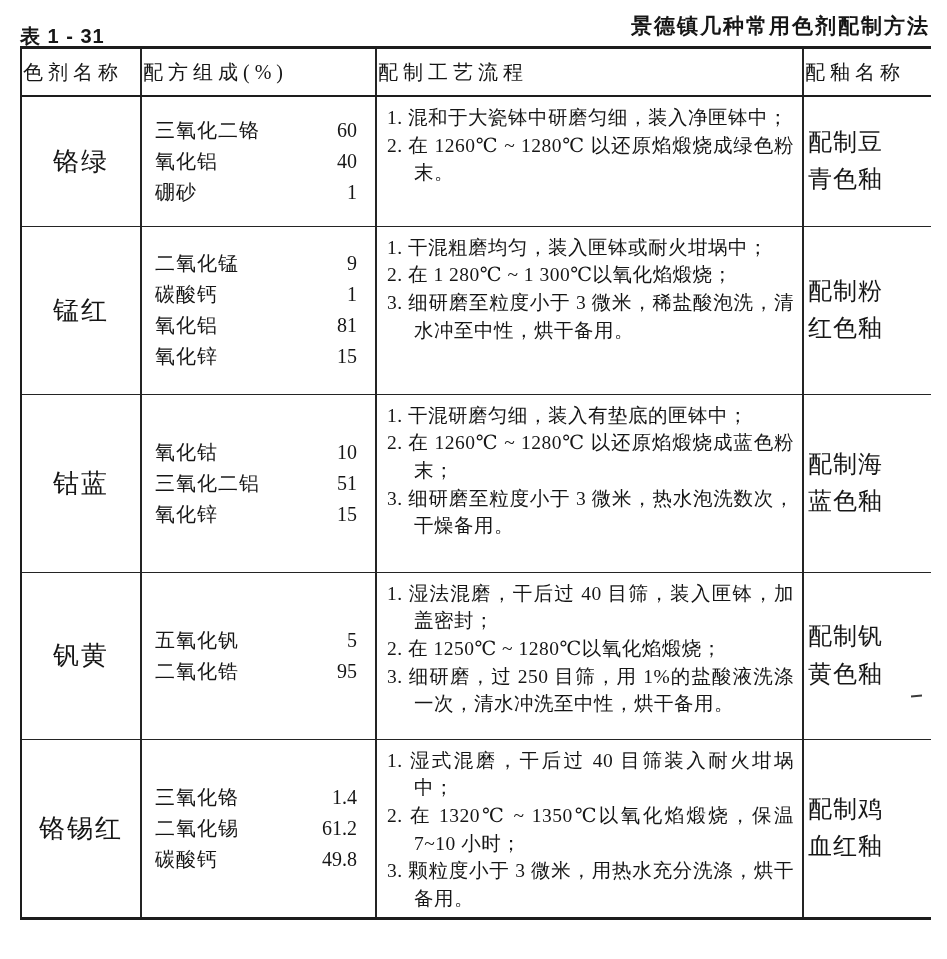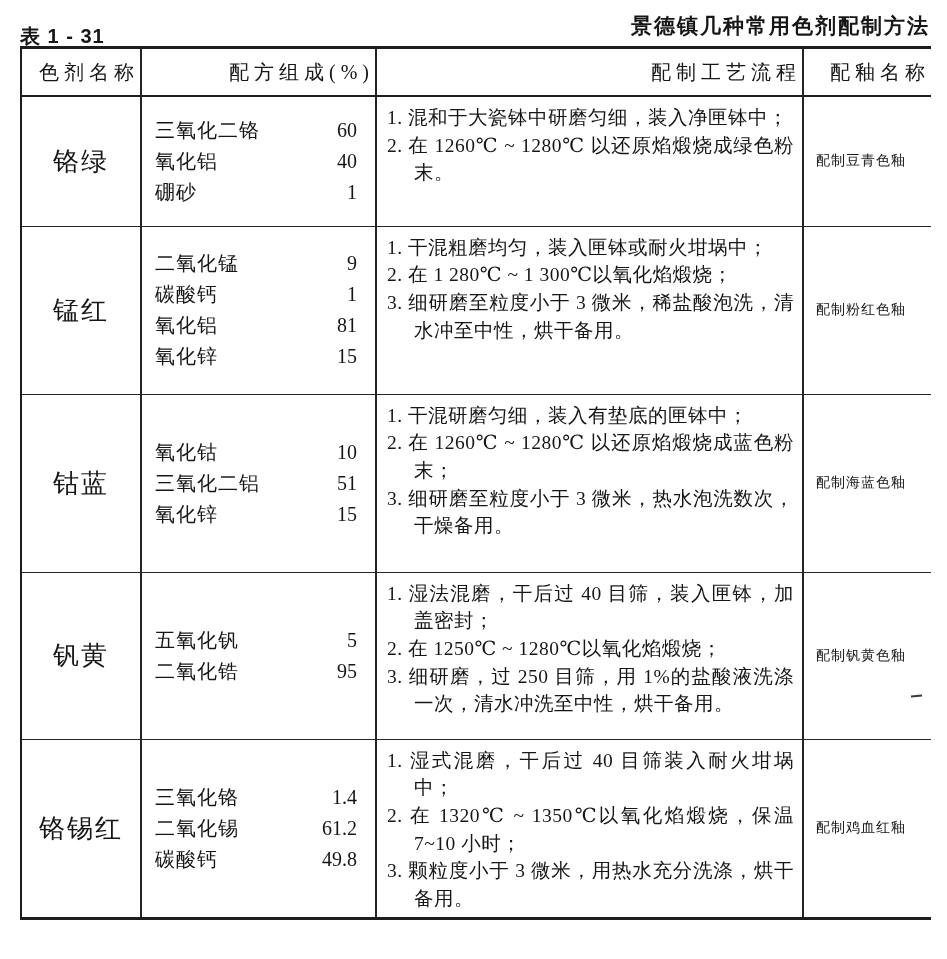--- a/index.html
+++ b/index.html
@@ -50,21 +50,21 @@
     border-right-width: 2px;
   }
   table.spec th:last-child, table.spec td:last-child { border-right: none; }
   table.spec thead th { border-bottom: 2.5px solid #1d1d1d; }
 
   thead th {
     height: 44px;
     font-weight: normal;
     font-size: 20px;
     letter-spacing: 5px;
-    text-align: right;
+    text-align: left;
     vertical-align: middle;
     white-space: nowrap;
   }
 
   tbody tr:nth-child(1) { height: 130px; }
   tbody tr:nth-child(2) { height: 168px; }
   tbody tr:nth-child(3) { height: 178px; }
   tbody tr:nth-child(4) { height: 167px; }
   tbody tr:nth-child(5) { height: 178px; }
 
@@ -97,22 +97,22 @@
     margin: 0;
     padding-left: 27px;
     text-indent: -27px;
     line-height: 1.42;
     letter-spacing: 0.5px;
     text-align: justify;
   }
 
   td.glaze-cell {
     vertical-align: middle;
-    padding-left: 12px;
-    font-size: 14px;
+    padding-left: 4px;
+    font-size: 24px;
   }
   .glaze-text {
     display: block;
     max-width: 90px;
     line-height: 1.55;
     letter-spacing: 1px;
   }
 
   
   .stray-dash {

